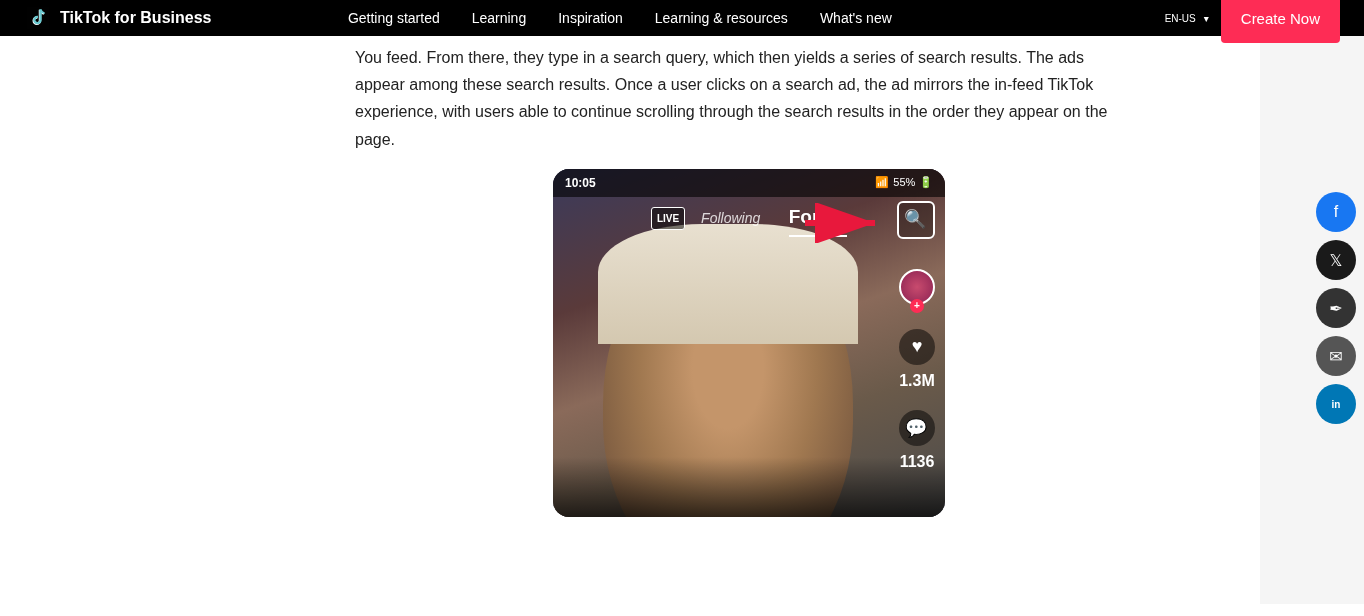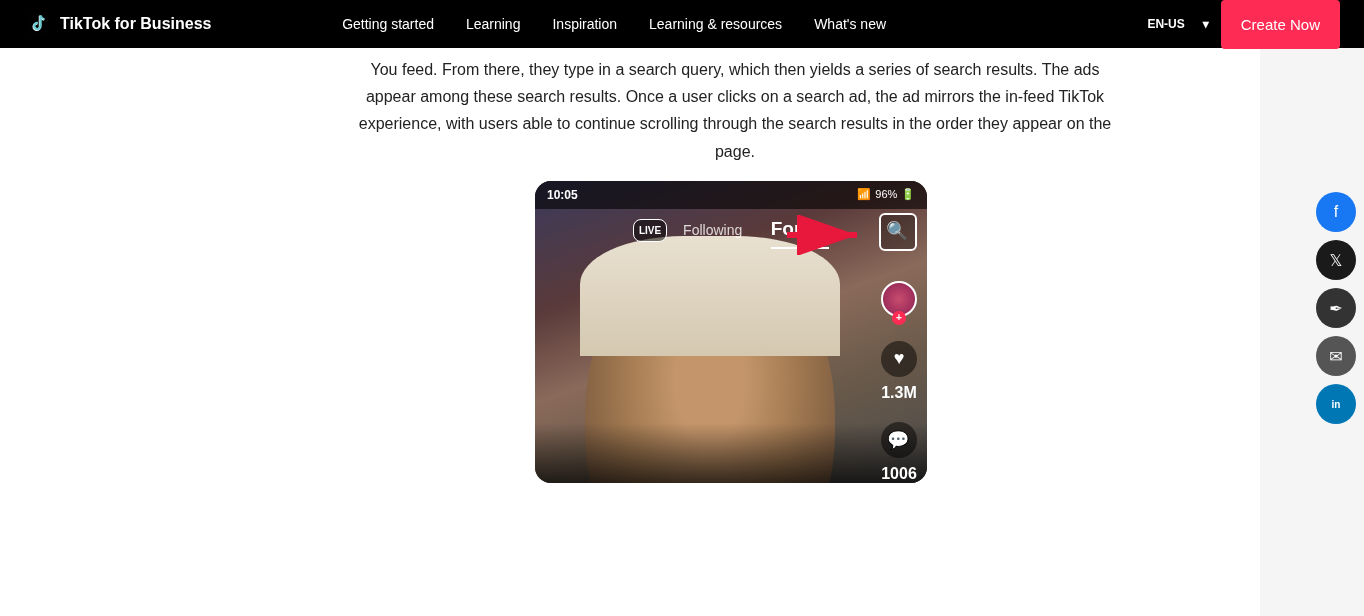--- a/index.html
+++ b/index.html
@@ -7,21 +7,21 @@
       font-family: -apple-system, BlinkMacSystemFont, 'Segoe UI', sans-serif;
       background: #fff;
       width: 1364px;
       min-height: 616px;
       overflow: hidden;
     }
 
     
     nav {
       background: #000;
-      height: 48px;
+      height: 36px;
       display: flex;
       align-items: center;
       padding: 0 24px;
       position: relative;
       z-index: 10;
     }
     .nav-logo {
       display: flex;
       align-items: center;
       gap: 8px;
@@ -49,25 +49,25 @@
       white-space: nowrap;
     }
     .nav-right {
       display: flex;
       align-items: center;
       gap: 12px;
       margin-left: auto;
     }
     .lang-btn {
       color: #fff;
-      font-size: 12px;
-      font-weight: 700;
-      display: flex;
-      align-items: center;
-      gap: 18px;
+      font-size: 10px;
+      font-weight: 400;
+      display: flex;
+      align-items: center;
+      gap: 8px;
       cursor: pointer;
     }
     .create-btn {
       background: #fe2c55;
       color: #fff;
       border: none;
       border-radius: 4px;
       padding: 16px 20px;
       font-size: 15px;
       font-weight: 400;
@@ -92,36 +92,36 @@
     }
     .article-text {
       font-size: 16px;
       line-height: 1.7;
       color: #222;
       max-width: 760px;
       margin: 0 auto;
     }
     .article-text p {
       margin-bottom: 16px;
-      text-align: center;
     }
 
     
     .phone-container {
       width: 400px;
       margin: 10px auto 0;
       position: relative;
     }
     .phone-screenshot {
       width: 392px;
-      height: 302px;
+      height: 348px;
       border-radius: 16px;
       overflow: hidden;
       position: relative;
       background: #1a1a2e;
+      margin-left: 18px;
     }
     .phone-status-bar {
       position: absolute;
       top: 0;
       left: 0;
       right: 0;
       height: 28px;
       background: rgba(0,0,0,0.6);
       display: flex;
       align-items: center;
@@ -155,27 +155,28 @@
       z-index: 5;
       background: transparent;
     }
     .phone-live-badge {
       background: rgba(0,0,0,0.5);
       border: 1.5px solid #fff;
       color: #fff;
       font-size: 10px;
       font-weight: 700;
       padding: 2px 5px;
-      border-radius: 8px;
+      border-radius: 3px;
       margin-right: 8px;
     }
     .phone-nav-following {
       color: rgba(255,255,255,0.8);
       font-size: 14px;
       font-weight: 500;
+      font-style: italic;
     }
     .phone-nav-foryou {
       color: #fff;
       font-size: 19px;
       font-weight: 700;
       border-bottom: 2px solid #fff;
       padding-bottom: 2px;
     }
     .phone-search-box {
       position: absolute;
@@ -364,21 +365,21 @@
 
           <div class="phone-bg"></div>
           <div class="hat-shape"></div>
           <div class="face-shape"></div>
           <div class="phone-bottom-overlay"></div>
 
           <div class="phone-status-bar">
             <span class="status-time">10:05</span>
             <div class="status-icons">
               <span>📶</span>
-              <span>96%</span>
+              <span>55%</span>
               <span>🔋</span>
             </div>
           </div>
 
           <div class="phone-nav">
             <span class="phone-live-badge">LIVE</span>
             <span class="phone-nav-following">Following</span>
             <span style="color:rgba(255,255,255,0.5);margin:0 4px">&nbsp;</span>
             <span class="phone-nav-foryou">For Yo</span>
           </div>
@@ -402,21 +403,21 @@
             <div style="position:relative;margin-bottom:8px">
               <div class="avatar-circle"></div>
               <div class="avatar-plus">+</div>
             </div>
             <div class="icon-group">
               <div class="icon-circle">♥</div>
               <span class="icon-label">1.3M</span>
             </div>
             <div class="icon-group">
               <div class="icon-circle">💬</div>
-              <span class="icon-label">1006</span>
+              <span class="icon-label">1136</span>
             </div>
           </div>
         </div>
       </div>
     </div>
   </div>
 </div>
 
 <div class="social-sidebar">
   <div class="social-icon" style="background:#1877f2;">

